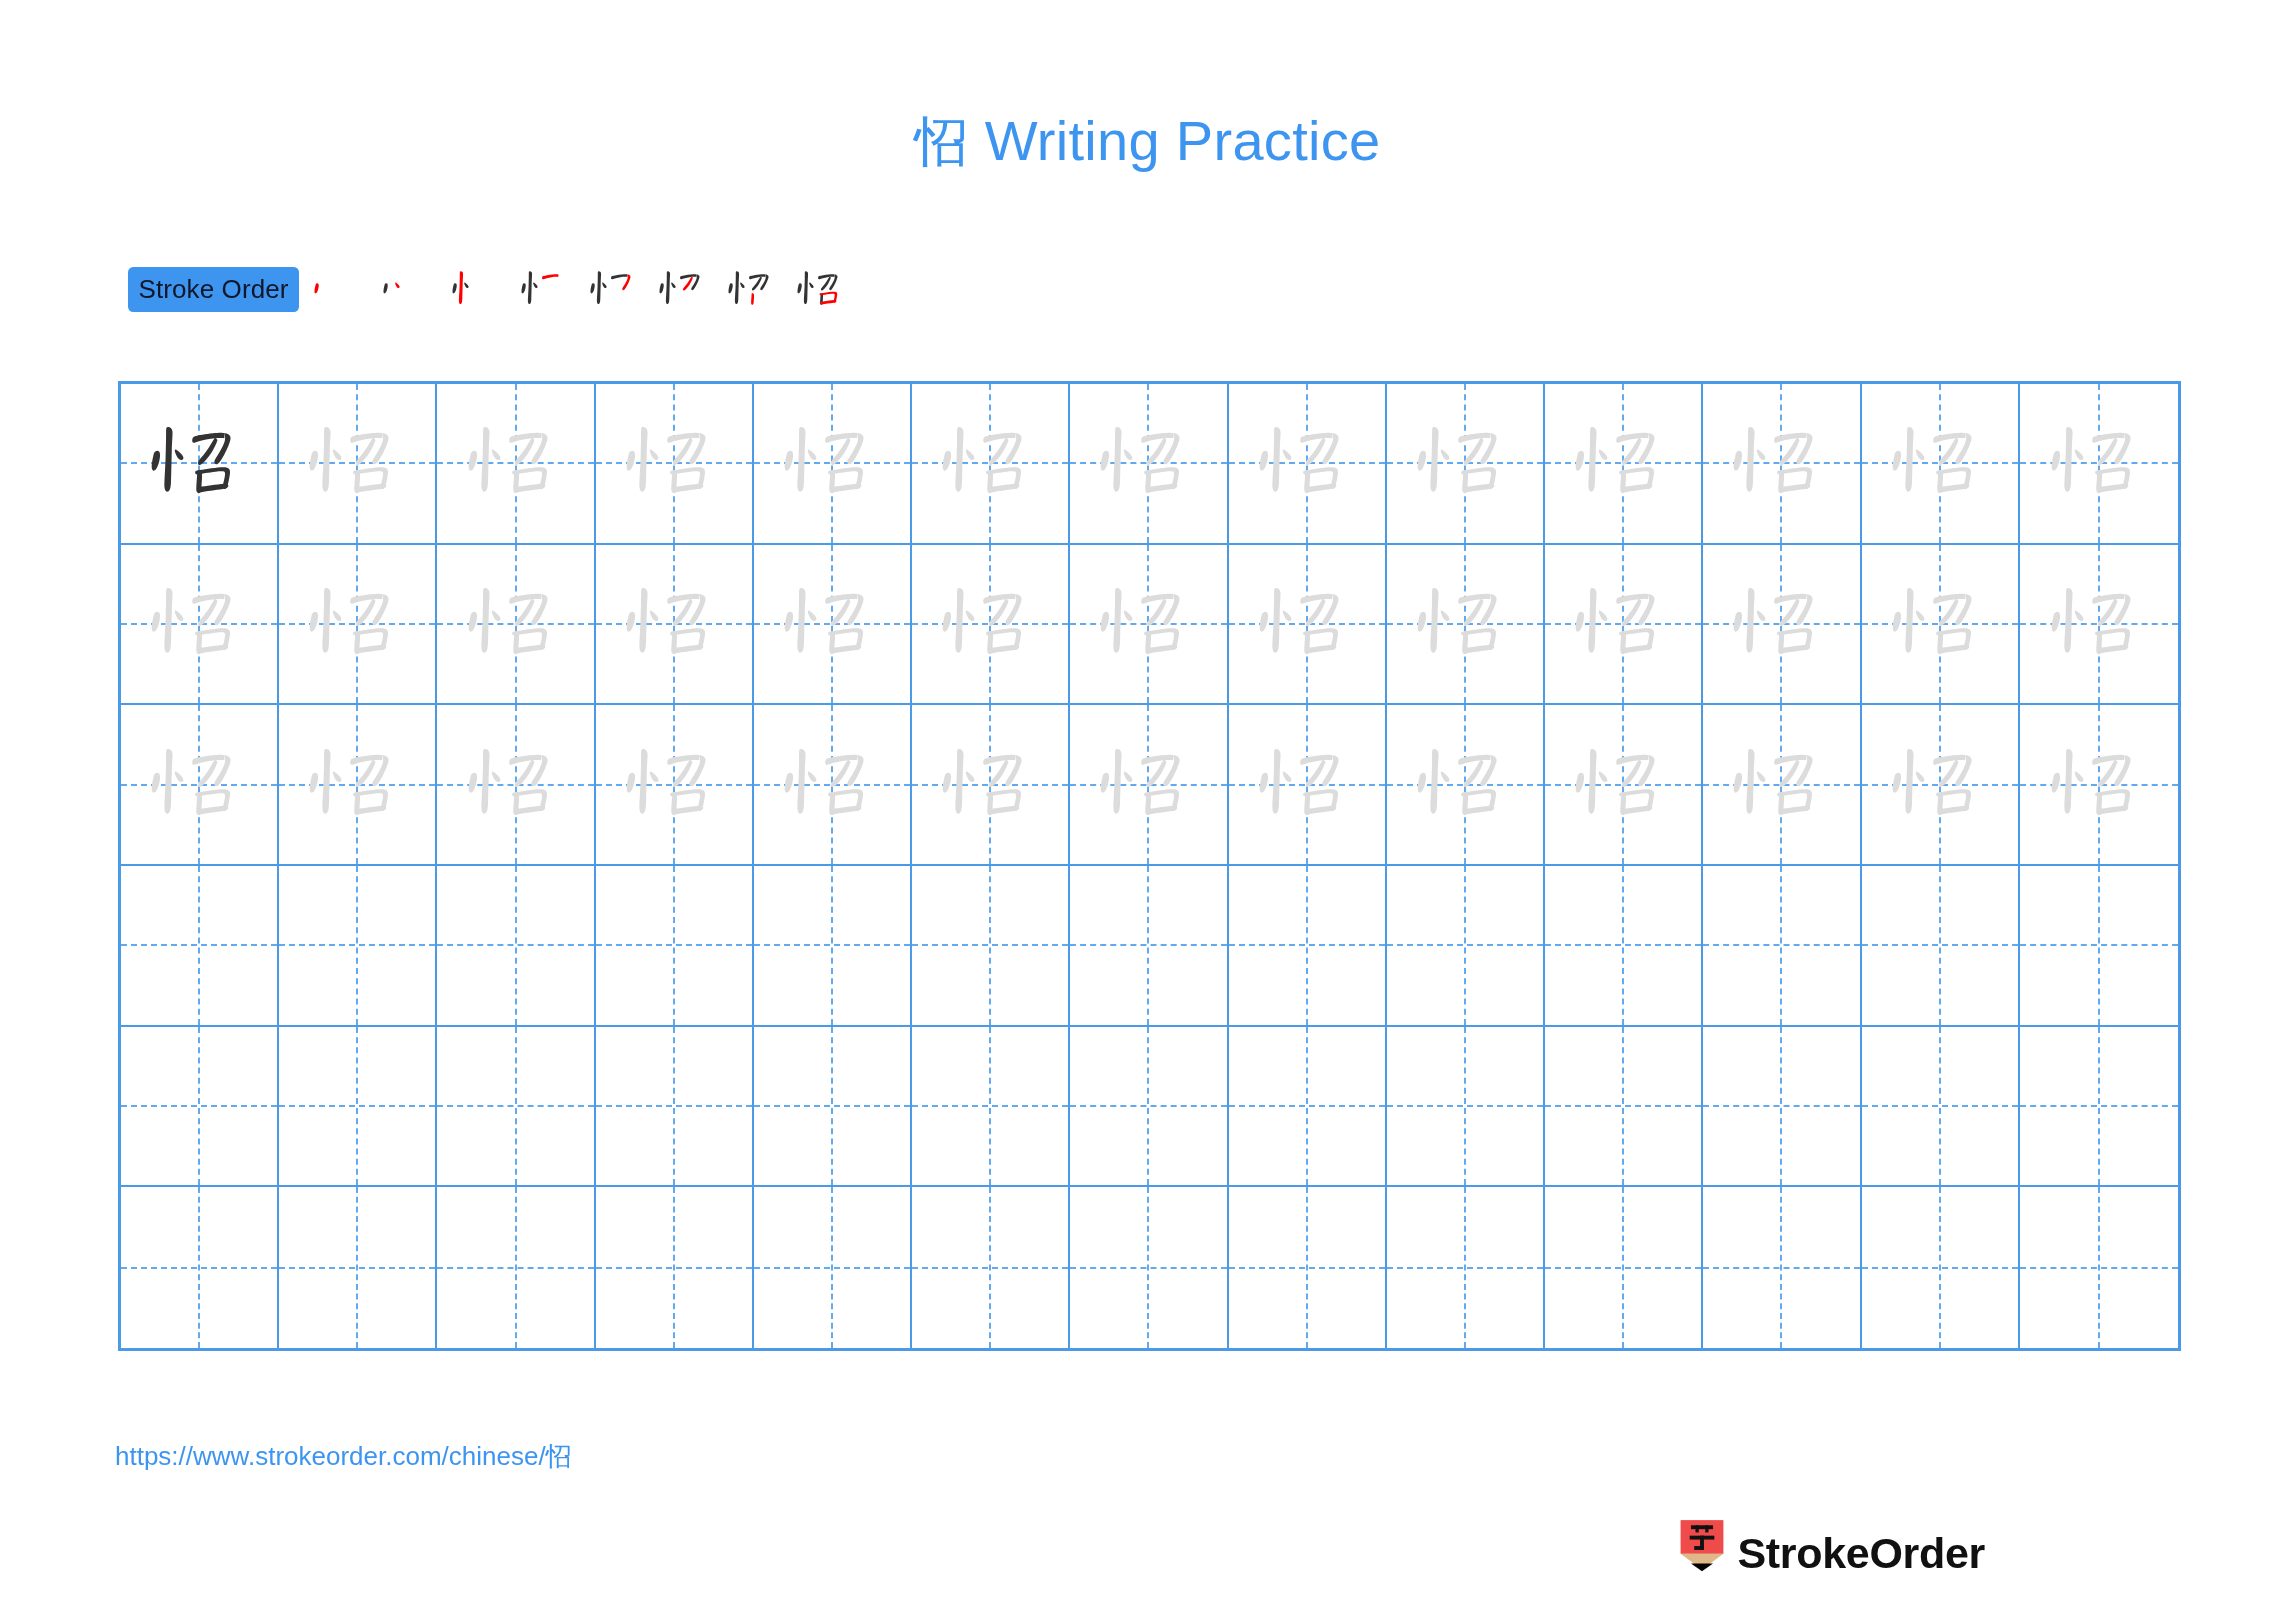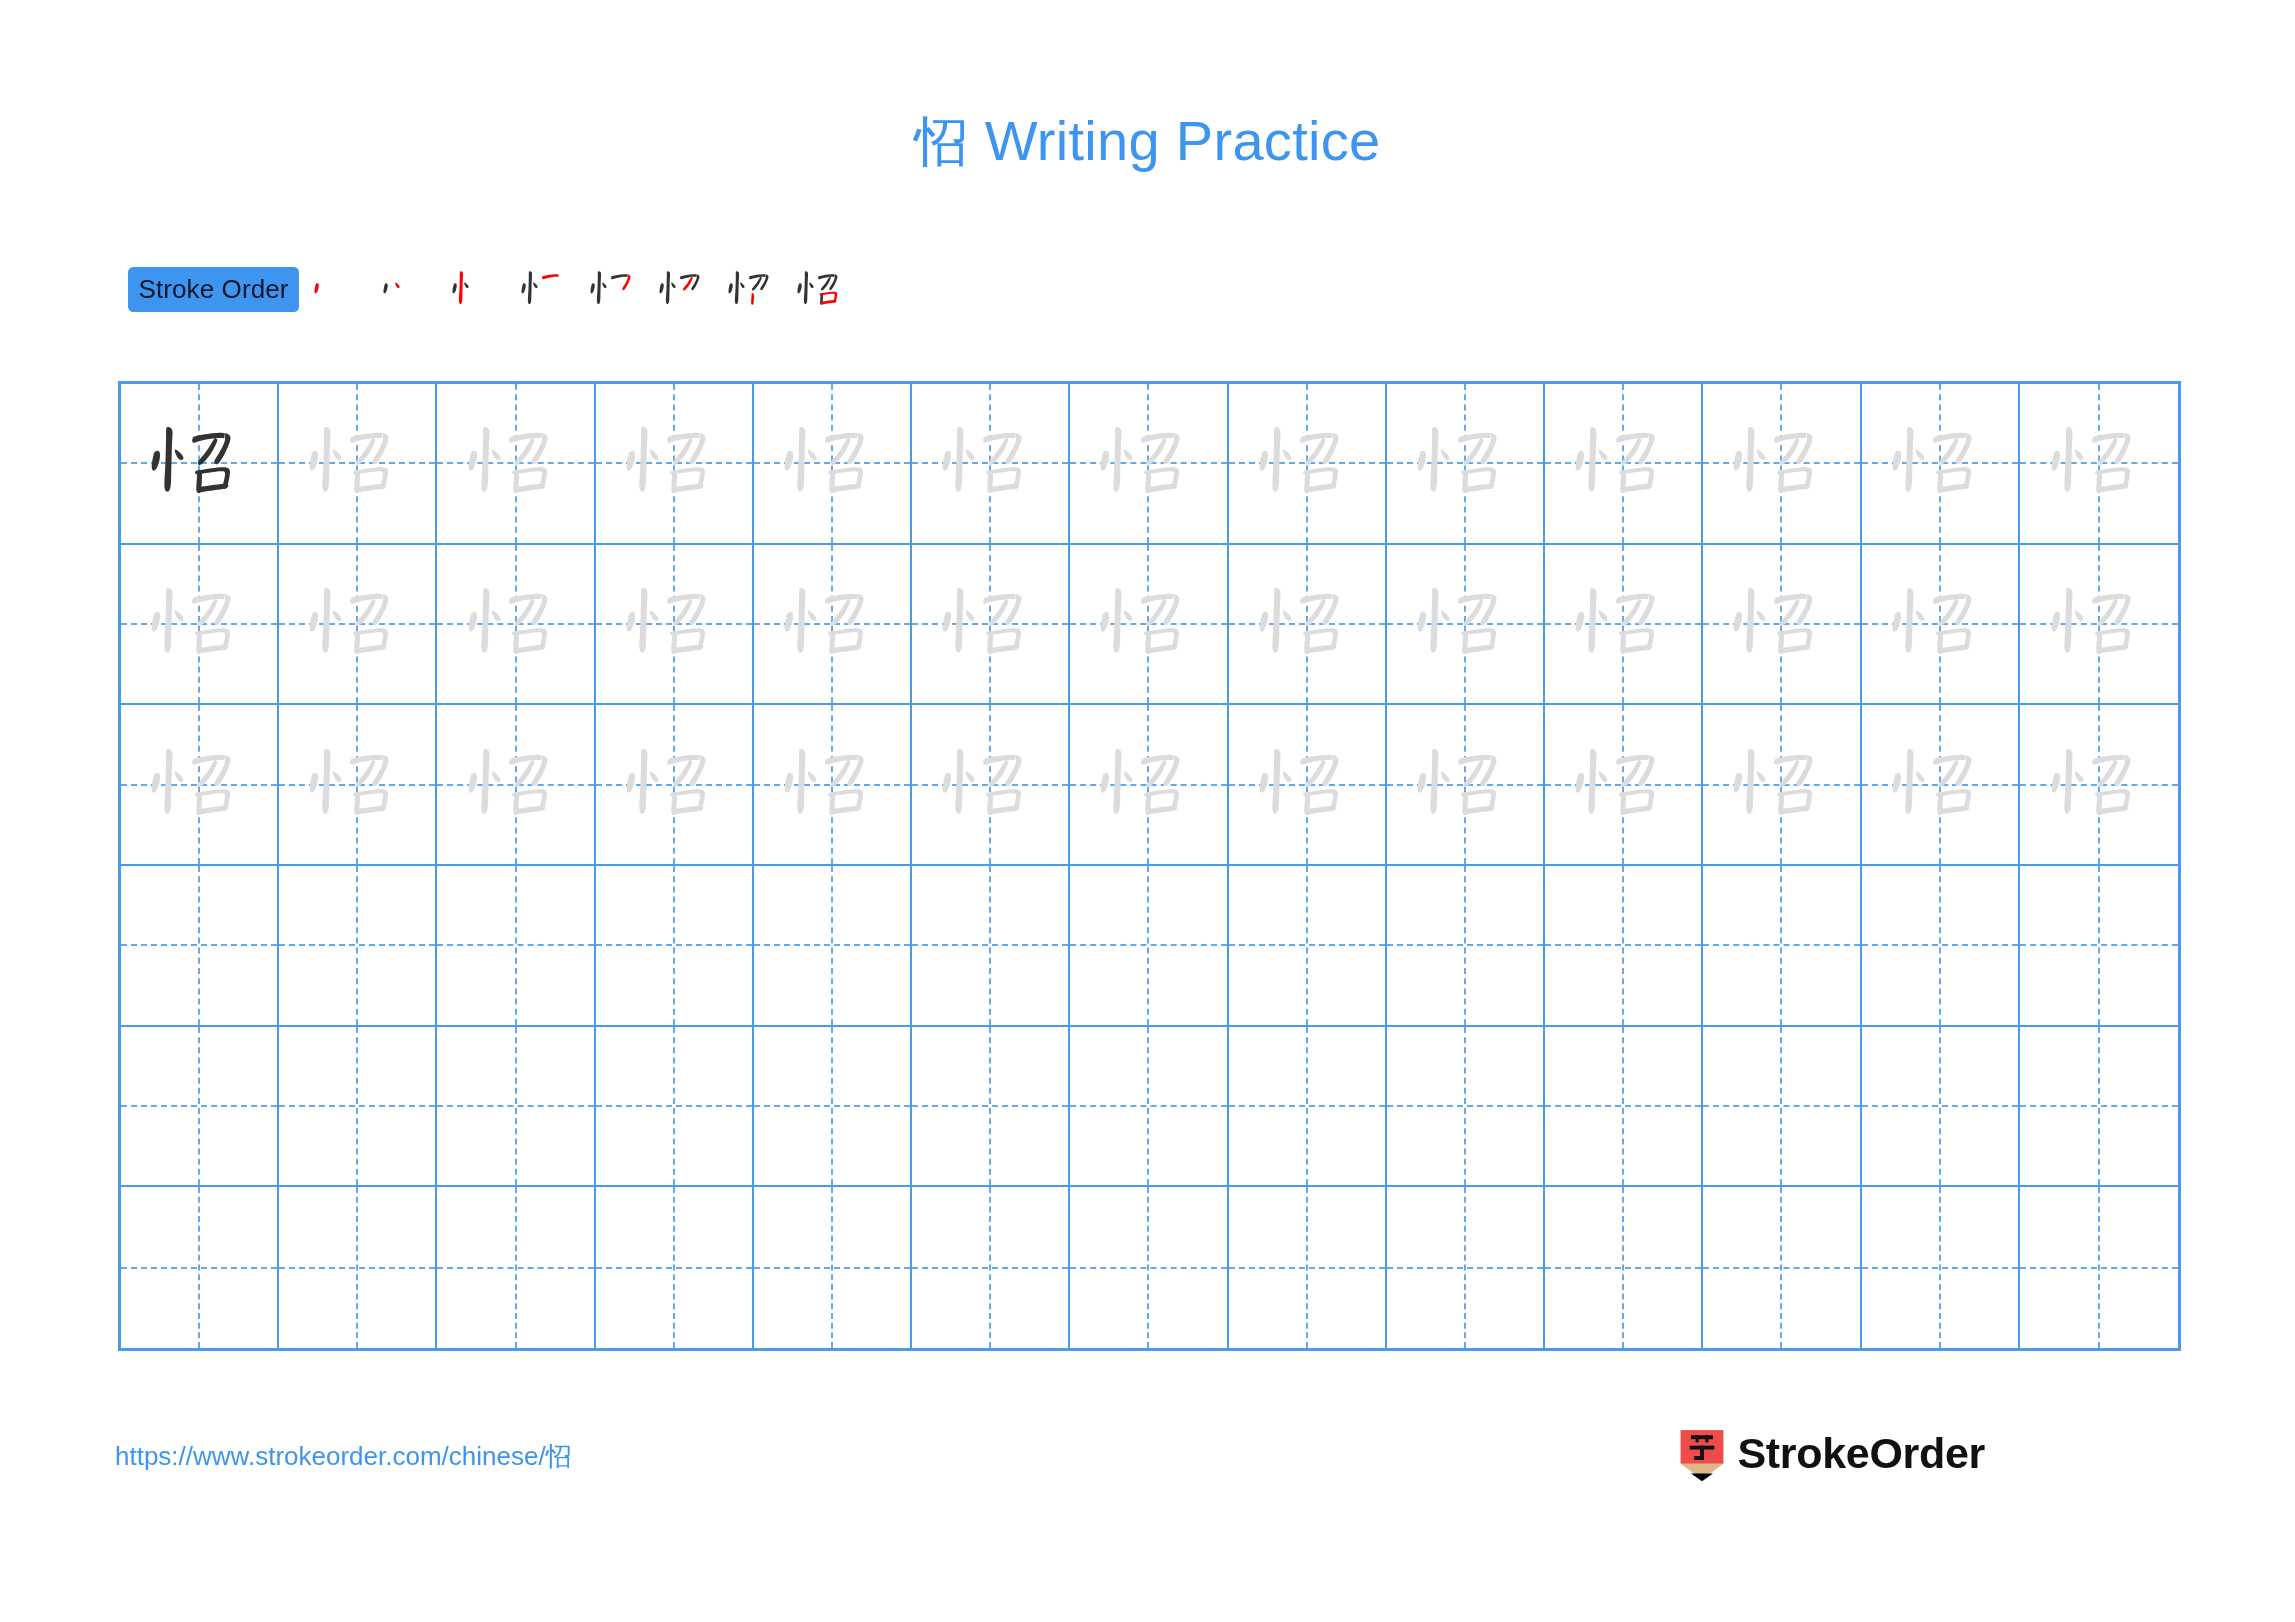--- a/index.html
+++ b/index.html
@@ -130,23 +130,23 @@
     left: 115px;
     top: 1433px;
     font-size: 26px;
     line-height: 46px;
     color: #3d95ef;
     white-space: nowrap;
   }
   .brand {
     position: absolute;
     right: 105px;
-    top: 1430px;
+    top: 1517px;
     display: flex;
-    align-items: flex-start;
+    align-items: flex-end;
     height: 59px;
   }
   .brand-logo {
     width: 48px;
     height: 56px;
     position: relative;
     margin-right: 11.8px;
     flex: 0 0 auto;
   }
   .brand-name {

